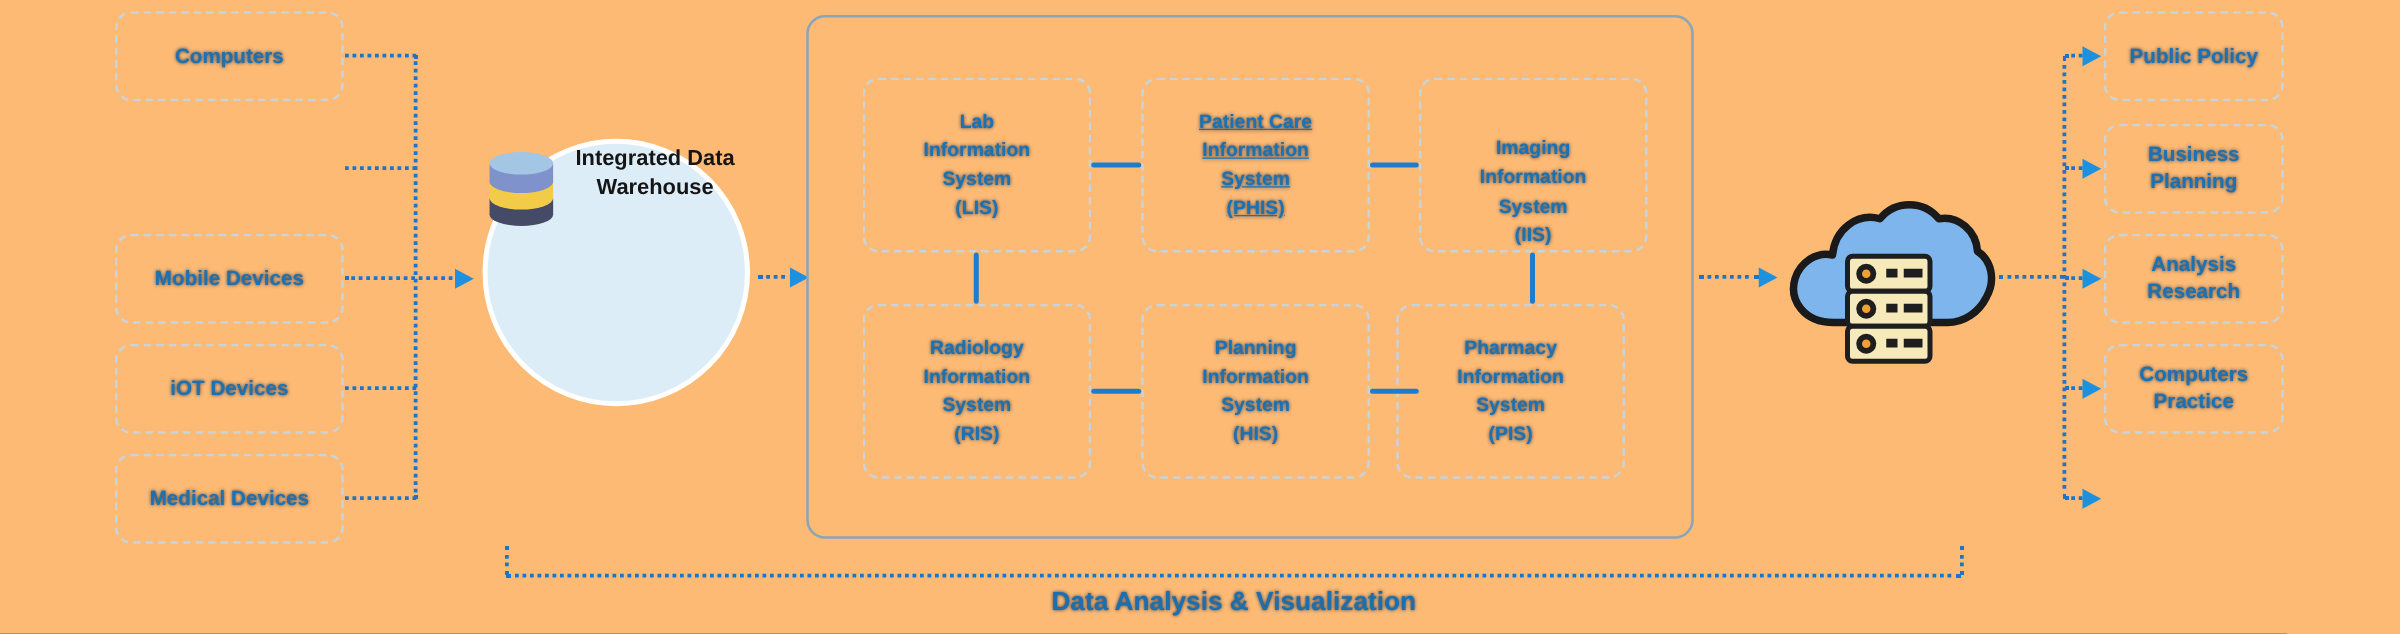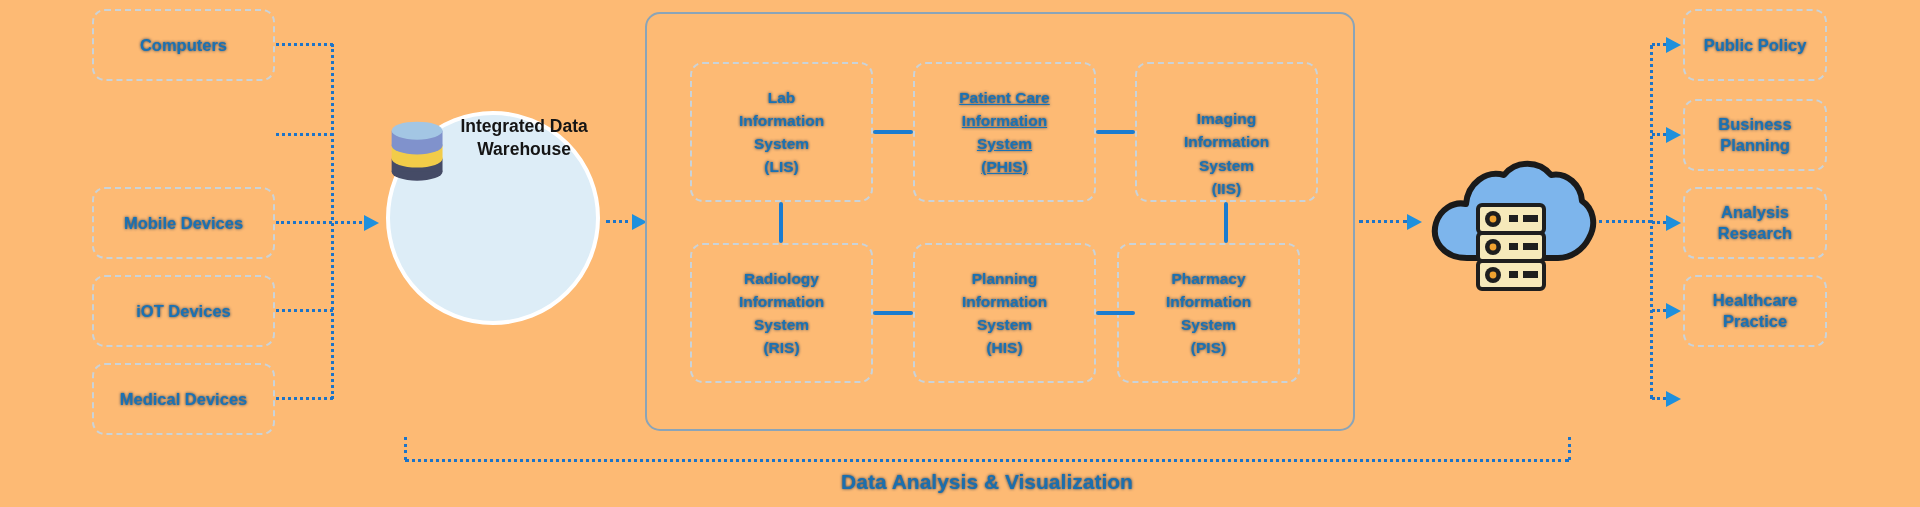--- a/index.html
+++ b/index.html
@@ -199,21 +199,21 @@
   <div class="abs node" style="left:1683px;top:9px;width:144px;height:72px;padding:0 14px;">
     <span>Public Policy</span>
   </div>
   <div class="abs node" style="left:1683px;top:99px;width:144px;height:72px;padding:0 14px;">
     <span>Business Planning</span>
   </div>
   <div class="abs node" style="left:1683px;top:187px;width:144px;height:72px;padding:0 14px;">
     <span>Analysis Research</span>
   </div>
   <div class="abs node" style="left:1683px;top:275px;width:144px;height:72px;padding:0 14px;">
-    <span>Healthcare Practice</span>
+    <span>Computers Practice</span>
   </div>
 
   <div class="abs vdot" style="left:404px;top:437px;height:23px;"></div>
   <div class="abs vdot" style="left:1568px;top:437px;height:23px;"></div>
   <div class="abs hdot" style="left:405px;top:459px;width:1164px;"></div>
   <div class="abs footer-label" style="left:787px;top:470px;width:400px;">Data Analysis &amp; Visualization</div>
 
 </div>
 
 </body></html>

